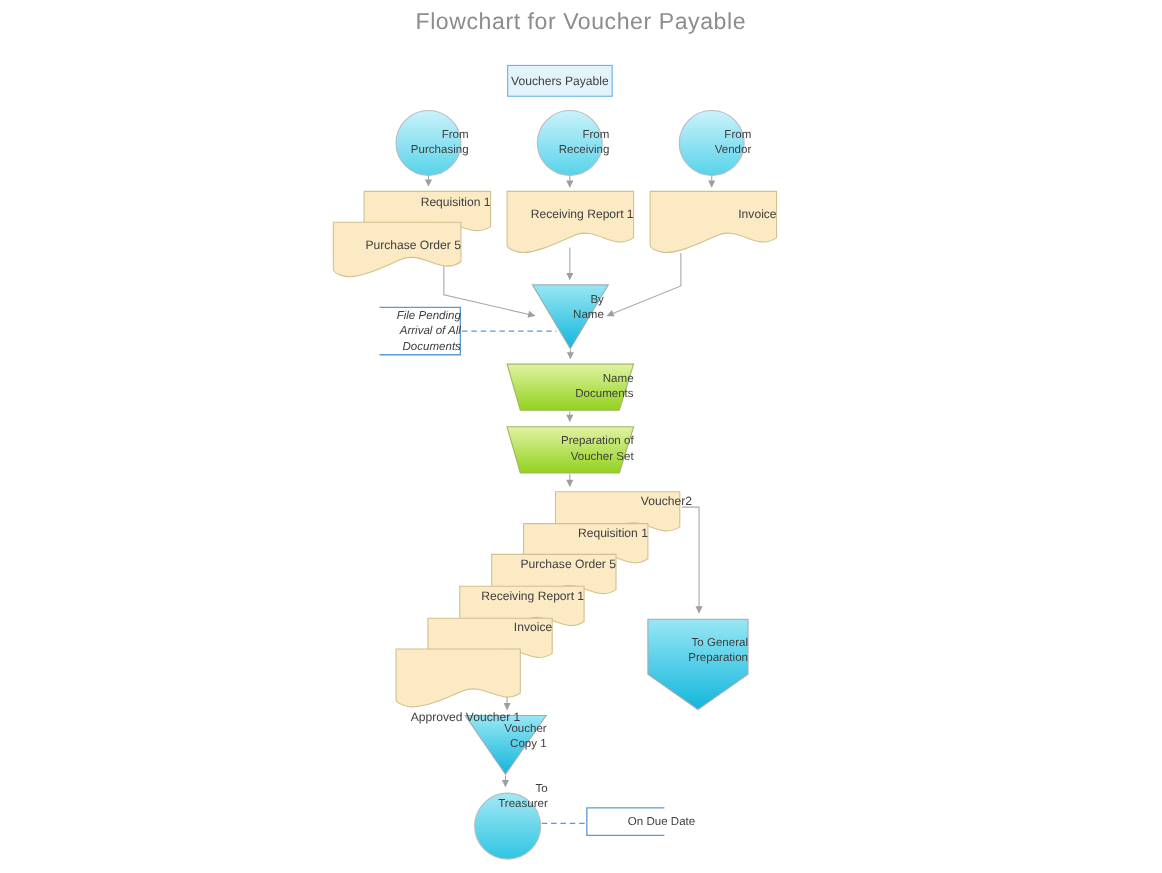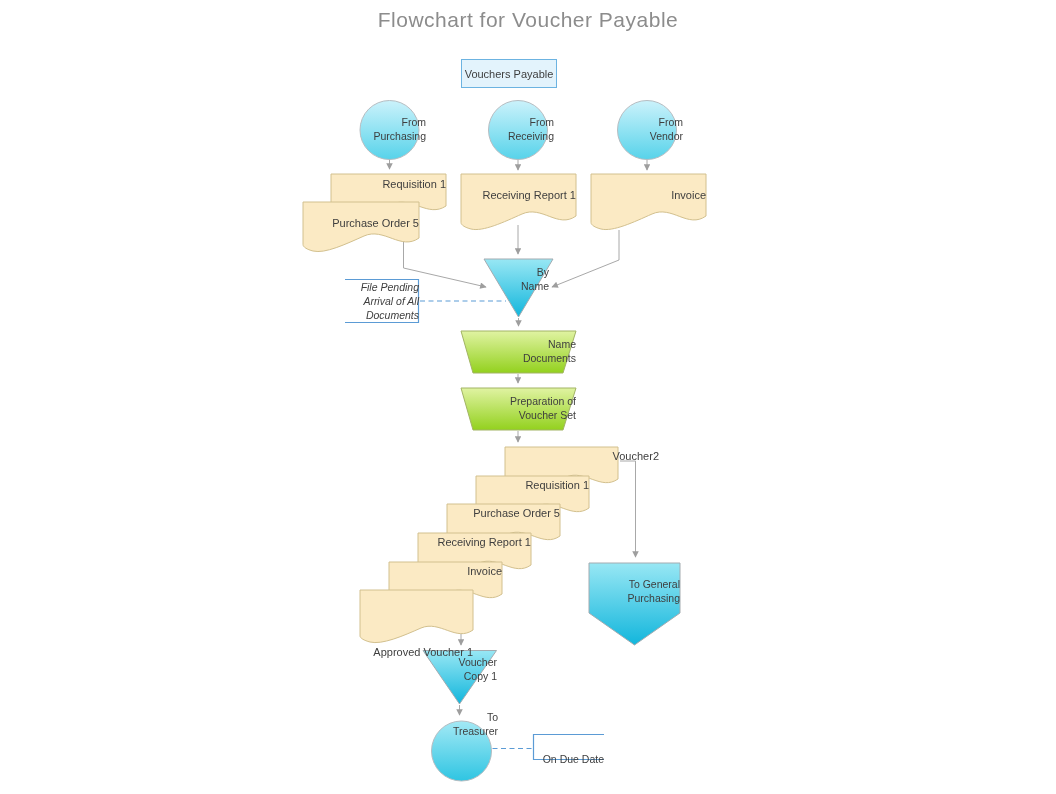--- a/index.html
+++ b/index.html
@@ -122,30 +122,30 @@
 
 <div class="lbl note" style="left:345px;top:280px;width:74px;line-height:14px;font-style:italic;">File Pending
 Arrival of All
 Documents</div>
 
 <div class="lbl" style="left:461px;top:338px;width:115px;">Name
 Documents</div>
 <div class="lbl" style="left:461px;top:395px;width:115px;">Preparation of
 Voucher Set</div>
 
-<div class="lbl doc-lbl" style="left:531px;top:450px;width:128px;">Voucher2</div>
+<div class="lbl doc-lbl" style="left:501px;top:450px;width:128px;">Voucher2</div>
 <div class="lbl doc-lbl" style="left:476px;top:479px;width:113px;">Requisition 1</div>
 <div class="lbl doc-lbl" style="left:447px;top:507px;width:113px;">Purchase Order 5</div>
 <div class="lbl doc-lbl" style="left:418px;top:536px;width:113px;">Receiving Report 1</div>
 <div class="lbl doc-lbl" style="left:389px;top:565px;width:113px;">Invoice</div>
 <div class="lbl doc-lbl" style="left:360px;top:604px;width:113px;margin-top:42px;">Approved Voucher 1</div>
 
 <div class="lbl" style="left:589px;top:578px;width:91px;">To General
-Purchasing</div>
+Preparation</div>
 
 <div class="lbl" style="left:423px;top:656px;width:74px;">Voucher
 Copy 1</div>
 <div class="lbl" style="left:426px;top:711px;width:72px;">To
 Treasurer</div>
 
-<div class="lbl note" style="left:534px;top:741px;width:70px;margin-top:12px;">On Due Date</div>
+<div class="lbl note" style="left:562px;top:741px;width:70px;">On Due Date</div>
 
 </div>
 
 </body></html>

